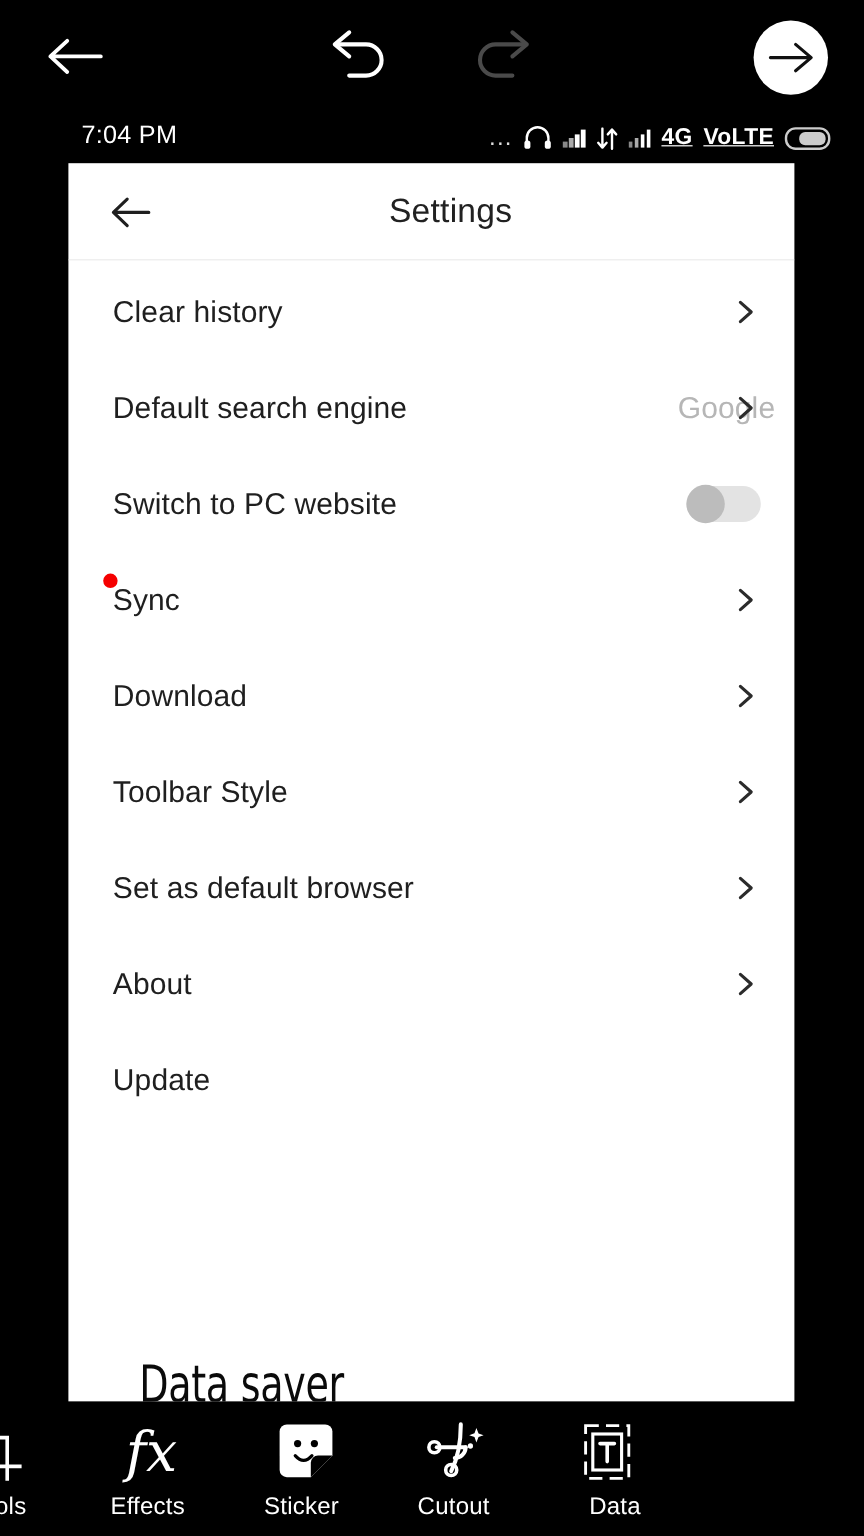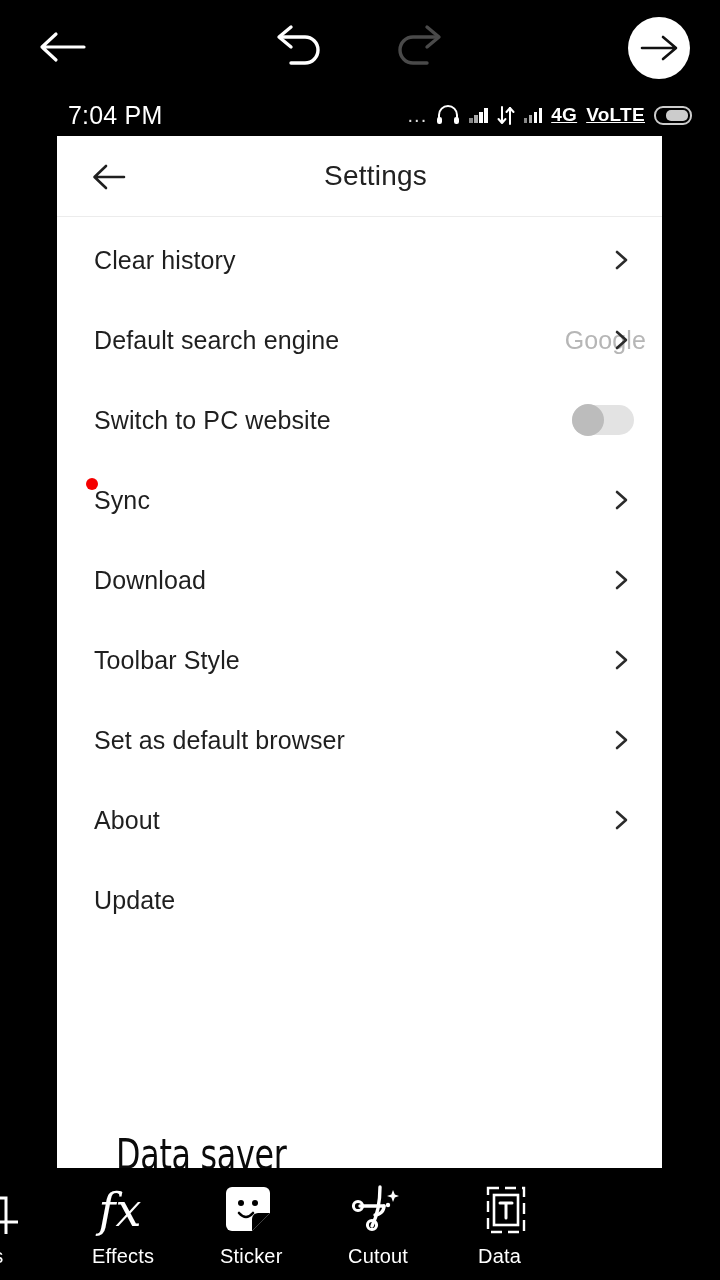--- a/index.html
+++ b/index.html
@@ -33,21 +33,21 @@
     background:#fff; border-radius:50%;
     display:flex; align-items:center; justify-content:center;
   }
 
   
   .statusbar {
     position:absolute; left:0; top:98px; width:720px; height:34px;
     color:#fff; font-size:20px;
     display:flex; align-items:center;
   }
-  .sb-time { position:absolute; left:68px; top:3px; font-size:25px; font-weight:400; letter-spacing:.2px; }
+  .sb-time { position:absolute; left:68px; top:3px; font-size:21px; font-weight:400; letter-spacing:.2px; }
   .sb-icons {
     position:absolute; right:28px; top:0; height:34px;
     display:flex; align-items:center; gap:9px;
   }
   .sb-dots { font-size:20px; letter-spacing:1px; line-height:10px; color:#ddd; }
   .sb-text { font-size:19px; font-weight:700; color:#fff; letter-spacing:.3px;text-decoration:underline; }
   .bars { display:flex; align-items:flex-end; gap:1.5px; height:16px; }
   .bars i { display:block; width:3.5px; background:#fff; }
   .bars i:nth-child(1){height:5px;background:#888;}
   .bars i:nth-child(2){height:8px;background:#aaa;}
@@ -114,21 +114,21 @@
     transform:scaleX(.82); transform-origin:left top;
   }
 
   
   .bottombar {
     position:absolute; left:0; bottom:0; width:720px; height:112px;
     background:#000; display:flex; align-items:center;
   }
   .tool {
     position:absolute; bottom:12px;
-    display:flex; flex-direction:column; align-items:flex-start; gap:9px;
+    display:flex; flex-direction:column; align-items:flex-end; gap:9px;
     color:#fff;
   }
   .tool-label { font-size:20px; color:#fff; letter-spacing:.2px; white-space:nowrap; }
   .tool-icon { width:56px; height:52px; display:flex; align-items:center; justify-content:center; }
   .t-tools    { left:-34px; }
   .t-effects  { left:92px; }
   .t-sticker  { left:220px; }
   .t-cutout   { left:348px; }
   .t-text     { left:478px; }
   .t-addphoto { left:590px; }

